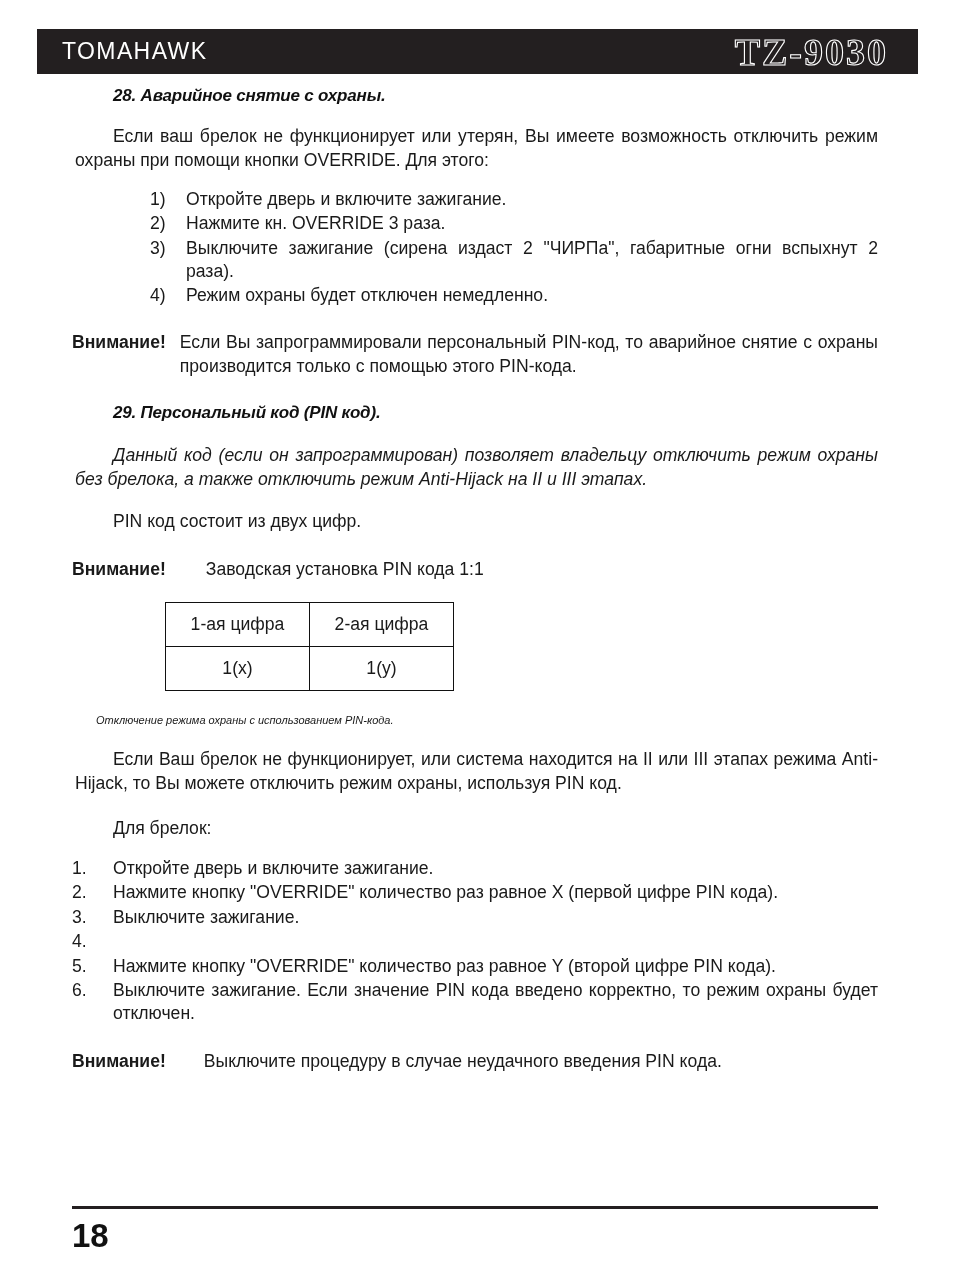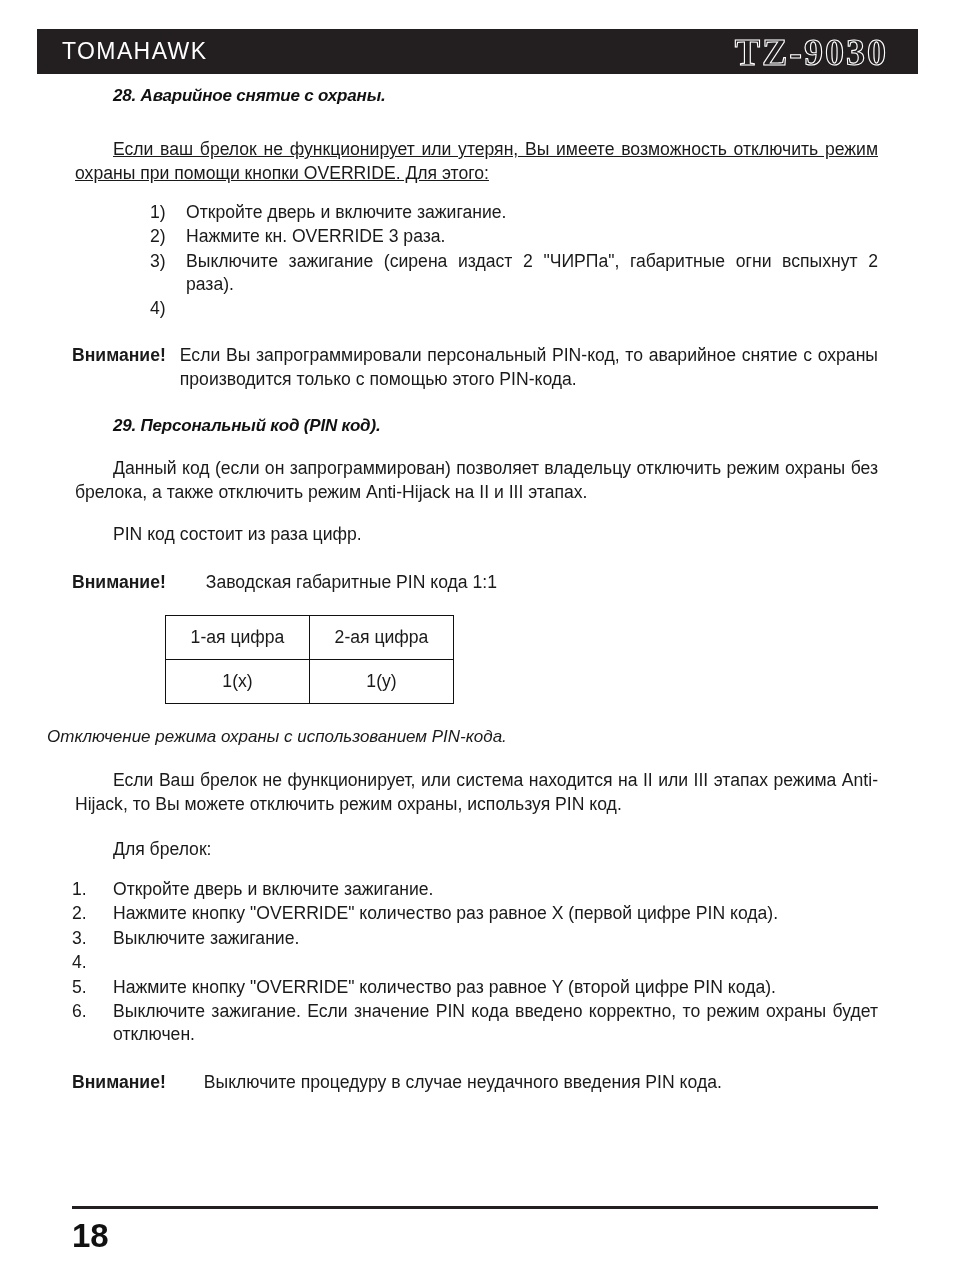--- a/index.html
+++ b/index.html
@@ -75,28 +75,28 @@
     line-height: 1.34;
     text-align: justify;
     color: #1a1a1a;
   }
   .body-col {
     margin-left: 75px;
     margin-right: 77px;
   }
   .indent { text-indent: 38px; }
 
-  .p-after-h28 { margin-top: 32px; text-decoration: underline; }
-  .p-after-h29 { margin-top: 21px; }
+  .p-after-h28 { margin-top: 19px; }
+  .p-after-h29 { margin-top: 21px; font-style: italic; }
   .p-pin-digits { margin-top: 19px; }
   .p-italic-note {
     margin-top: 22px;
-    margin-left: 47px;
+    margin-left: 96px;
     font-style: italic;
-    font-size: 17px;
+    font-size: 11px;
   }
   .p-anti-hijack { margin-top: 21px; }
   .p-for-this { margin-top: 22px; text-indent: 38px; }
 
   
   .list-paren {
     margin: 16px 0 0 0;
     padding: 0;
     list-style: none;
   }
@@ -225,37 +225,38 @@
     <li>
       <span class="marker">2)</span>
       <span class="item-text">Нажмите кн. OVERRIDE  3 раза.</span>
     </li>
     <li>
       <span class="marker">3)</span>
       <span class="item-text">Выключите зажигание    (сирена издаст 2 "ЧИРПа", габаритные огни вспыхнут 2 раза).</span>
     </li>
     <li>
       <span class="marker">4)</span>
+      <span class="item-text">Режим охраны будет отключен немедленно.</span>
     </li>
   </ul>
 
   <div class="note note-gap-sm">
     <span class="note-label">Внимание!</span>
     <span class="note-body">Если Вы запрограммировали персональный  PIN-код, то аварийное снятие с охраны производится только с помощью этого PIN-кода.</span>
   </div>
 
   <h2 class="section-heading h-29">29. Персональный код (PIN код).</h2>
 
   <p class="para body-col indent p-after-h29">Данный код (если он запрограммирован) позволяет владельцу отключить режим охраны без брелока, а также отключить режим Anti-Hijack на II и III  этапах.</p>
 
-  <p class="para body-col indent p-pin-digits">PIN код состоит из раза цифр.</p>
+  <p class="para body-col indent p-pin-digits">PIN код состоит из двух цифр.</p>
 
   <div class="note note-gap-lg">
     <span class="note-label">Внимание!</span>
-    <span class="note-body">Заводская габаритные PIN кода 1:1</span>
+    <span class="note-body">Заводская установка PIN кода 1:1</span>
   </div>
 
   <div class="pin-table-wrap">
     <table class="pin-table">
       <tbody>
           <tr>
         <td>1-ая цифра</td>
         <td>2-ая цифра</td>
       </tr>
       <tr>

